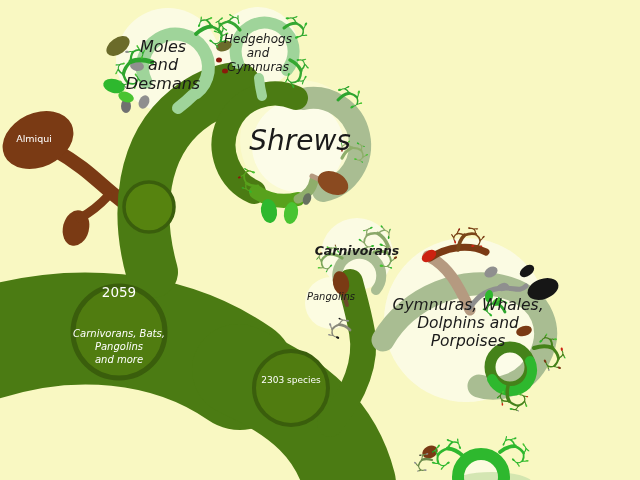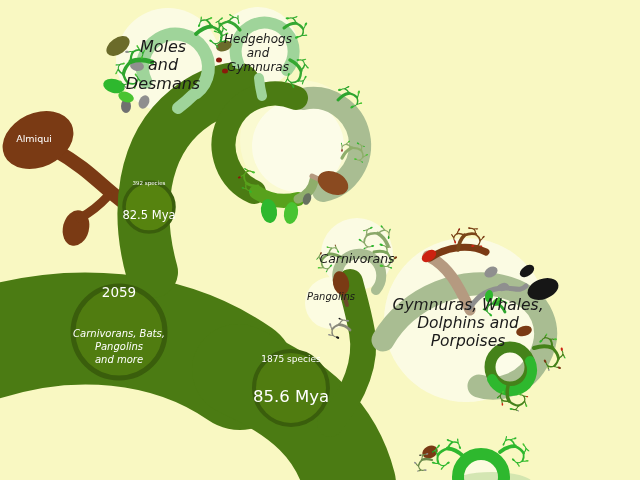--- a/index.html
+++ b/index.html
@@ -535,38 +535,34 @@
   <div class="lbl white" style="left:34px;top:139px;font-size:9.5px;">Almiqui</div>
 
   <div class="lbl" style="left:163px;top:66px;font-size:16px;">Moles
 and
 Desmans</div>
 
   <div class="lbl" style="left:258px;top:54px;font-size:12px;">Hedgehogs
 and
 Gymnuras</div>
 
-
-  <div class="lbl" style="left:357px;top:259px;font-size:12.5px;">Carnivorans</div>
+  <div class="lbl" style="left:300px;top:141px;font-size:28px;">Shrews</div>
+
+  <div class="lbl" style="left:357px;top:251px;font-size:12.5px;font-weight:bold;">Carnivorans</div>
 
   <div class="lbl" style="left:331px;top:297px;font-size:10px;">Pangolins</div>
 
   <div class="lbl" style="left:468px;top:324px;font-size:15.5px;">Gymnuras, Whales,
 Dolphins and
 Porpoises</div>
 
   <div class="nodelbl" style="left:119px;top:325px;width:100px;">
     <span class="count" style="font-size:13.5px;margin-bottom:5px;">2059</span>
     <span class="desc" style="font-size:10px;">Carnivorans, Bats,
 Pangolins
 and more</span>
   </div>
 
-  <div class="nodelbl" style="left:149px;top:201px;width:70px;">
-    <span class="tiny" style="font-size:5.5px;">392 species</span>
-    <span class="age" style="font-size:11.5px;">82.5 Mya</span>
-  </div>
 
   <div class="nodelbl" style="left:291px;top:381px;width:90px;">
-    <span class="tiny" style="font-size:9px;">1875 species</span>
-    <span class="age" style="font-size:16.5px;">85.6 Mya</span>
+    <span class="tiny" style="font-size:9px;">2303 species</span>
   </div>
 </div>
 
 </body></html>

